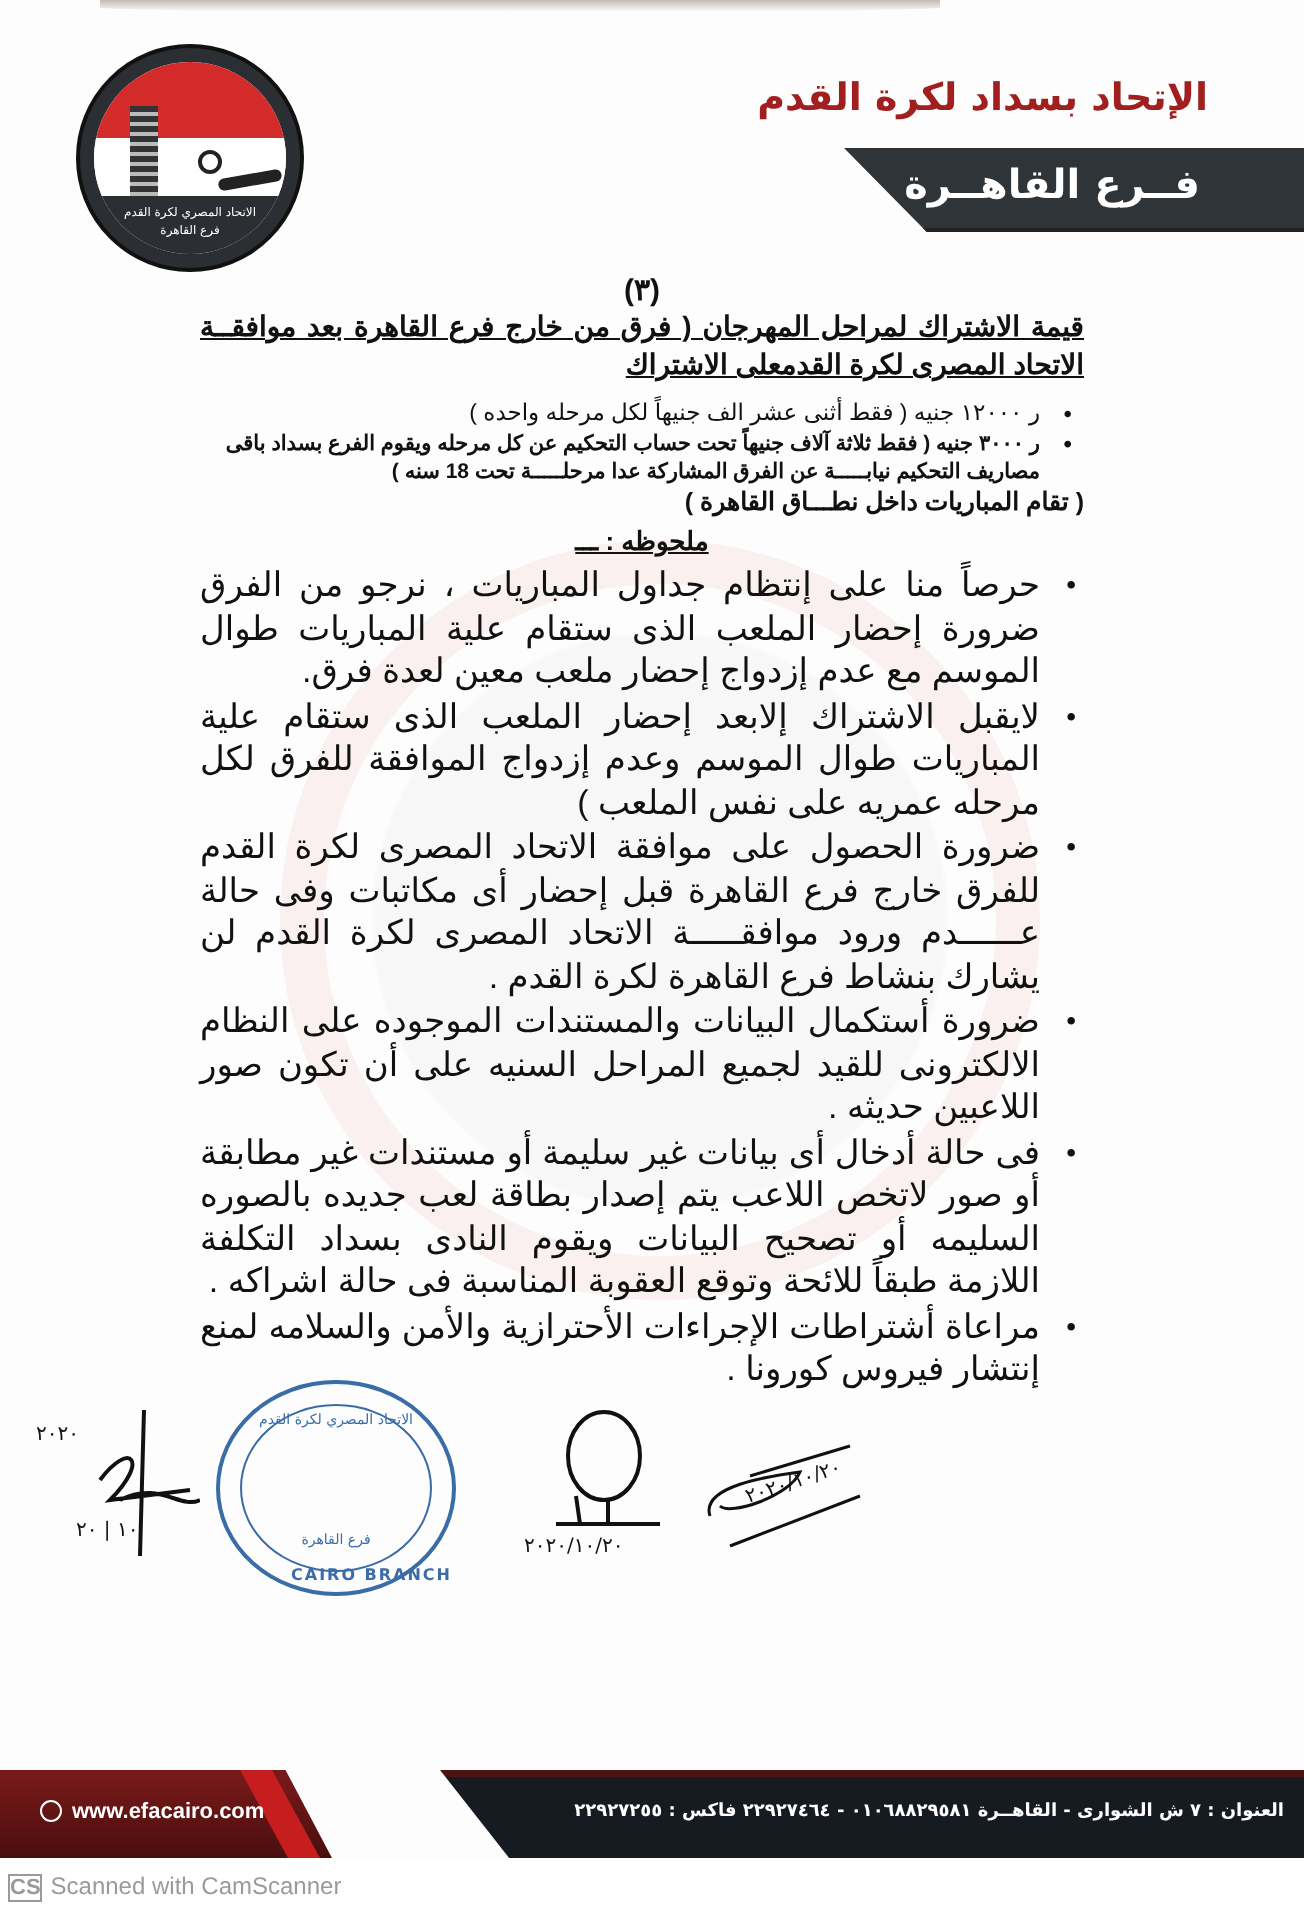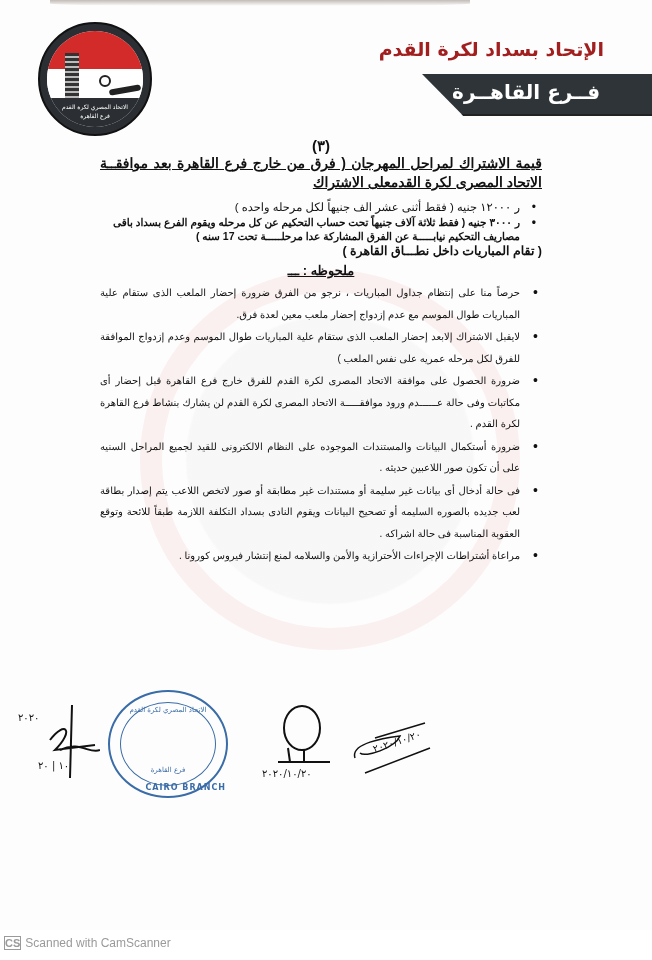--- a/index.html
+++ b/index.html
@@ -32,21 +32,21 @@
   .content { position: absolute; left: 100px; right: 110px; top: 138px; direction: rtl; text-align: right; font-family: "Liberation Sans", sans-serif; }
   .num { text-align: center; font-weight: bold; font-size: 15px; line-height: 16px; }
   .heading { font-weight: bold; font-size: 14px; line-height: 19px; text-decoration: underline; text-align: justify; text-align-last: right; }
   .fees { list-style: none; margin-top: 8px; padding-right: 22px; }
   .fees li { position: relative; font-size: 11.5px; line-height: 15px; }
   .fees li.bold { font-weight: bold; font-size: 10.5px; line-height: 14px; }
   .fees li::before { content: "•"; position: absolute; right: -16px; top: 0; font-size: 12px; }
   .center-note { font-weight: bold; font-size: 12.5px; line-height: 16px; }
   .note-label { font-weight: bold; font-size: 13px; text-decoration: underline; margin-top: 3px; line-height: 17px; text-align: center; }
   .notes { list-style: none; padding-right: 22px; margin-top: 3px; }
-  .notes li { position: relative; font-size: 10px; line-height: 21.5px; text-align: justify; text-align-last: right; margin-bottom: 1px; }
+  .notes li { position: relative; font-size: 17px; line-height: 21.5px; text-align: justify; text-align-last: right; margin-bottom: 1px; }
   .notes li::before { content: "•"; position: absolute; right: -18px; top: 0; font-size: 14px; }
 
   
   .sig-area { position: absolute; left: 0; top: 690px; width: 652px; height: 110px; }
   .sig1 { position: absolute; left: 20px; top: 10px; width: 80px; height: 80px; }
   .stamp { position: absolute; left: 108px; top: 0px; width: 120px; height: 108px; border-radius: 50%; border: 2px solid #3a6ca8; color: #3a6ca8; }
   .stamp .inner { position: absolute; left: 10px; top: 10px; right: 10px; bottom: 10px; border-radius: 50%; border: 1px solid #3a6ca8; }
   .stamp .txt-top { position: absolute; top: 14px; width: 100%; text-align: center; font-size: 7px; direction: rtl; }
   .stamp .txt-bot { position: absolute; bottom: 4px; width: 100%; text-align: right; font-size: 8px; font-weight: bold; letter-spacing: 1px; }
   .stamp .txt-mid { position: absolute; bottom: 22px; width: 100%; text-align: center; font-size: 7px; direction: rtl; }
@@ -92,21 +92,21 @@
   </div>
 
   <div class="watermark"></div>
 
   <div class="content">
     <div class="num">(٣)</div>
     <div class="heading">قيمة الاشتراك لمراحل المهرجان ( فرق من خارج فرع القاهرة بعد موافقــة الاتحاد المصرى لكرة القدمعلى الاشتراك</div>
 
     <ul class="fees">
       <li><span>ر</span> <span>١٢٠٠٠ جنيه ( فقط أثنى عشر الف جنيهاً لكل مرحله واحده )</span></li>
-      <li class="bold"><span>ر</span> <span>٣٠٠٠ جنيه ( فقط ثلاثة آلاف جنيهاً تحت حساب التحكيم عن كل مرحله ويقوم الفرع بسداد باقى مصاريف التحكيم نيابـــــة عن الفرق المشاركة عدا مرحلـــــة تحت 17 سنه )</span></li>
+      <li class="bold"><span>ر</span> <span>٣٠٠٠ جنيه ( فقط ثلاثة آلاف جنيهاً تحت حساب التحكيم عن كل مرحله ويقوم الفرع بسداد باقى مصاريف التحكيم نيابـــــة عن الفرق المشاركة عدا مرحلـــــة تحت 18 سنه )</span></li>
     </ul>
     <div class="center-note">( تقام المباريات داخل نطـــاق القاهرة )</div>
 
     <div class="note-label">ملحوظه : ـــ</div>
     <ul class="notes">
       <li>حرصاً منا على إنتظام جداول المباريات ، نرجو من الفرق ضرورة إحضار الملعب الذى ستقام علية المباريات طوال الموسم مع عدم إزدواج إحضار ملعب معين لعدة فرق.</li>
       <li>لايقبل الاشتراك  إلابعد إحضار الملعب الذى ستقام علية المباريات طوال الموسم وعدم إزدواج الموافقة للفرق لكل مرحله عمريه على نفس الملعب )</li>
       <li>ضرورة الحصول على موافقة الاتحاد المصرى لكرة القدم للفرق خارج فرع القاهرة قبل إحضار أى مكاتبات وفى حالة عــــــدم ورود موافقـــــة الاتحاد المصرى لكرة القدم لن يشارك بنشاط فرع القاهرة لكرة القدم .</li>
       <li>ضرورة أستكمال البيانات والمستندات الموجوده على النظام الالكترونى للقيد لجميع المراحل السنيه على أن تكون صور اللاعبين حديثه .</li>
       <li>فى حالة أدخال أى بيانات غير سليمة أو مستندات غير مطابقة أو صور لاتخص اللاعب يتم إصدار بطاقة لعب جديده بالصوره السليمه أو تصحيح البيانات ويقوم النادى بسداد التكلفة اللازمة طبقاً للائحة وتوقع العقوبة المناسبة فى حالة اشراكه .</li>
@@ -133,17 +133,26 @@
       <path d="M28 48 L30 62 M44 50 L44 62 M18 62 L70 62" stroke="#111" stroke-width="2" fill="none"></path>
     </svg>
     <div class="sig-date" style="left:262px; top:78px;">٢٠٢٠/١٠/٢٠</div>
 
     <svg class="sig3" viewBox="0 0 90 60">
       <path d="M10 40 C5 25, 40 20, 55 18 C50 30, 20 40, 15 35 M30 20 L80 5 M20 55 L85 30" stroke="#111" stroke-width="1.5" fill="none"></path>
     </svg>
     <div class="sig-date" style="left:372px; top:46px; transform: rotate(-18deg);">٢٠٢٠/١٠/٢٠</div>
   </div>
 
+  <div class="footer">
+    <div class="left"></div>
+    <div class="leftred"></div>
+    <div class="right"></div>
+    <div class="web">
+      <span class="globe"></span><span>www.efacairo.com</span>
+    </div>
+    <div class="addr">العنوان : ٧ ش الشوارى - القاهــرة   ٠١٠٦٨٨٢٩٥٨١ - ٢٢٩٢٧٤٦٤  فاكس : ٢٢٩٢٧٢٥٥</div>
+  </div>
 </div>
 
 <div class="cam">
   <span class="cs">CS</span><span>Scanned with CamScanner</span>
 </div>
 
 </body></html>

